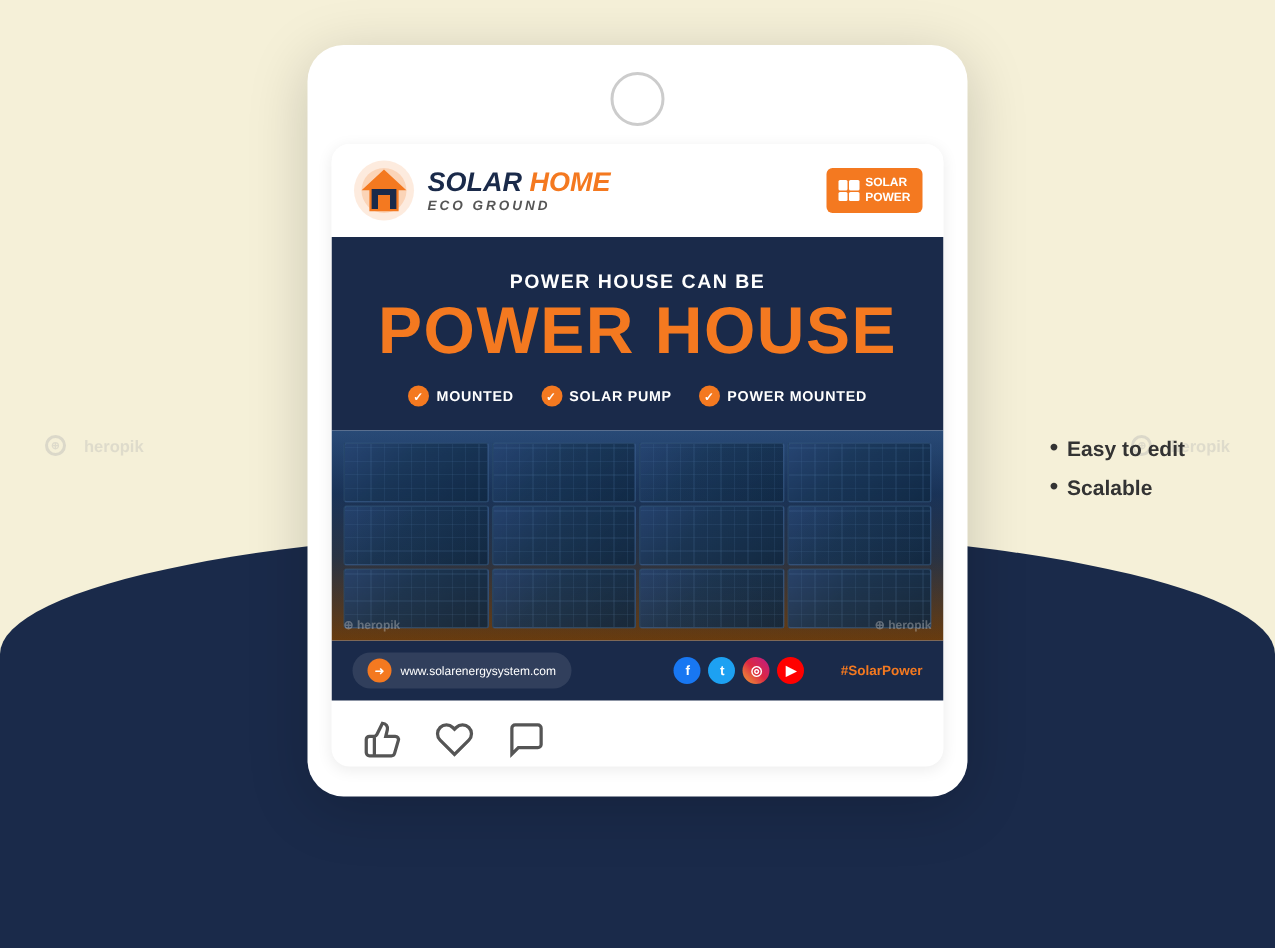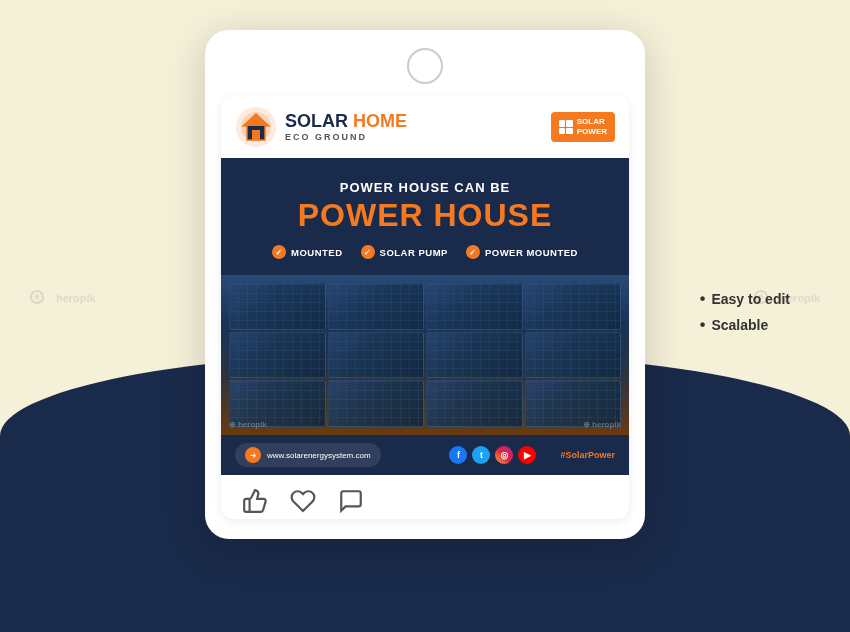--- a/index.html
+++ b/index.html
@@ -91,20 +91,21 @@
       align-items: center;
       justify-content: space-between;
       padding: 10px 14px;
       background: #fff;
     }
 
     .brand-logo {
       display: flex;
       align-items: center;
       gap: 8px;
+      font-style: italic;
     }
 
     .logo-icon {
       width: 42px;
       height: 42px;
       position: relative;
     }
 
     .brand-text {
       display: flex;
@@ -168,21 +169,21 @@
     .banner-subtitle {
       color: #fff;
       font-size: 13px;
       font-weight: 700;
       letter-spacing: 1px;
       margin-bottom: 4px;
     }
 
     .banner-title {
       color: #f47920;
-      font-size: 32px;
+      font-size: 44px;
       font-weight: 900;
       letter-spacing: 1px;
       line-height: 1;
       margin-bottom: 14px;
       text-transform: uppercase;
     }
 
     .banner-features {
       display: flex;
       justify-content: center;
@@ -209,21 +210,21 @@
       align-items: center;
       justify-content: center;
       color: white;
       font-size: 8px;
       font-weight: bold;
     }
 
     
     .solar-image {
       width: 100%;
-      height: 160px;
+      height: 140px;
       position: relative;
       overflow: hidden;
       background: linear-gradient(180deg, #2c5282 0%, #1a365d 30%, #2d3748 60%, #744210 100%);
     }
 
     .solar-panels-grid {
       position: absolute;
       inset: 0;
       display: grid;
       grid-template-columns: repeat(4, 1fr);

